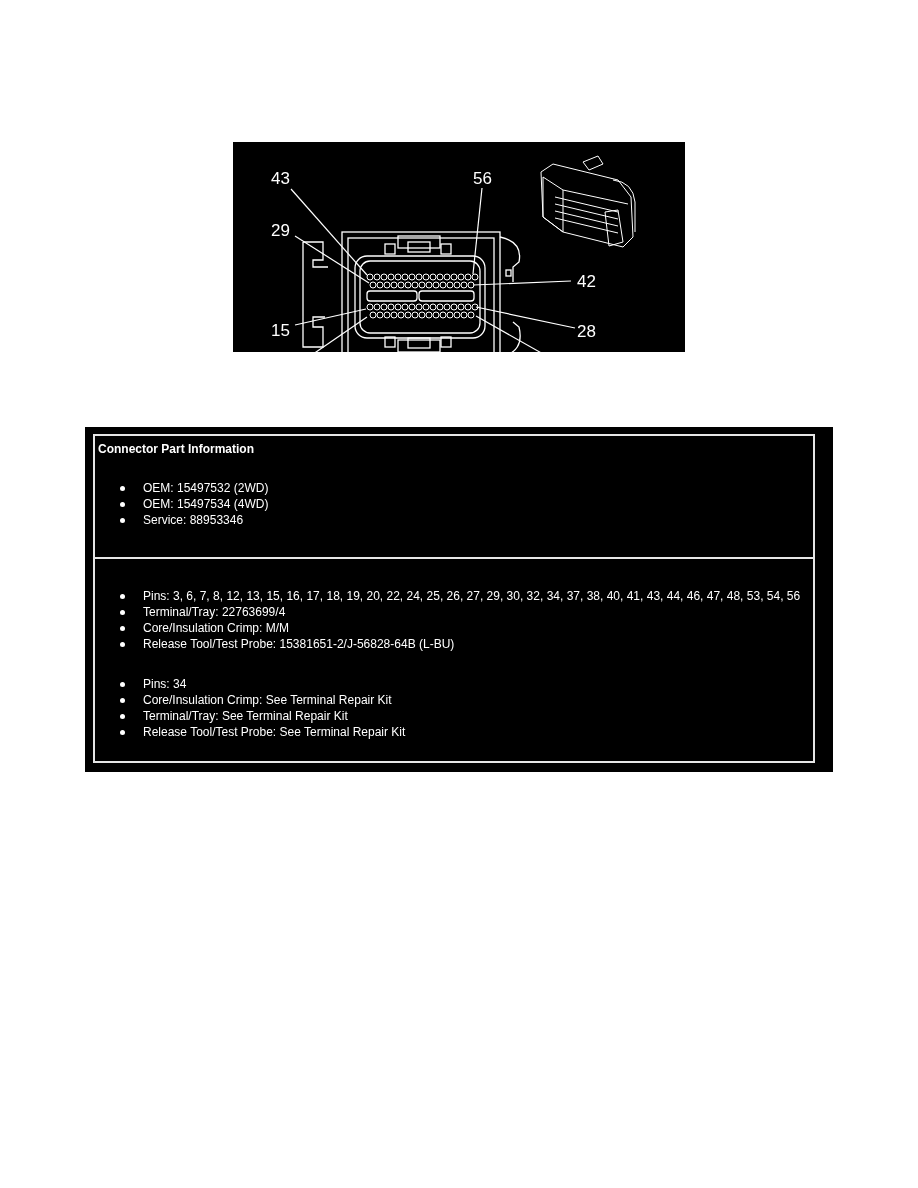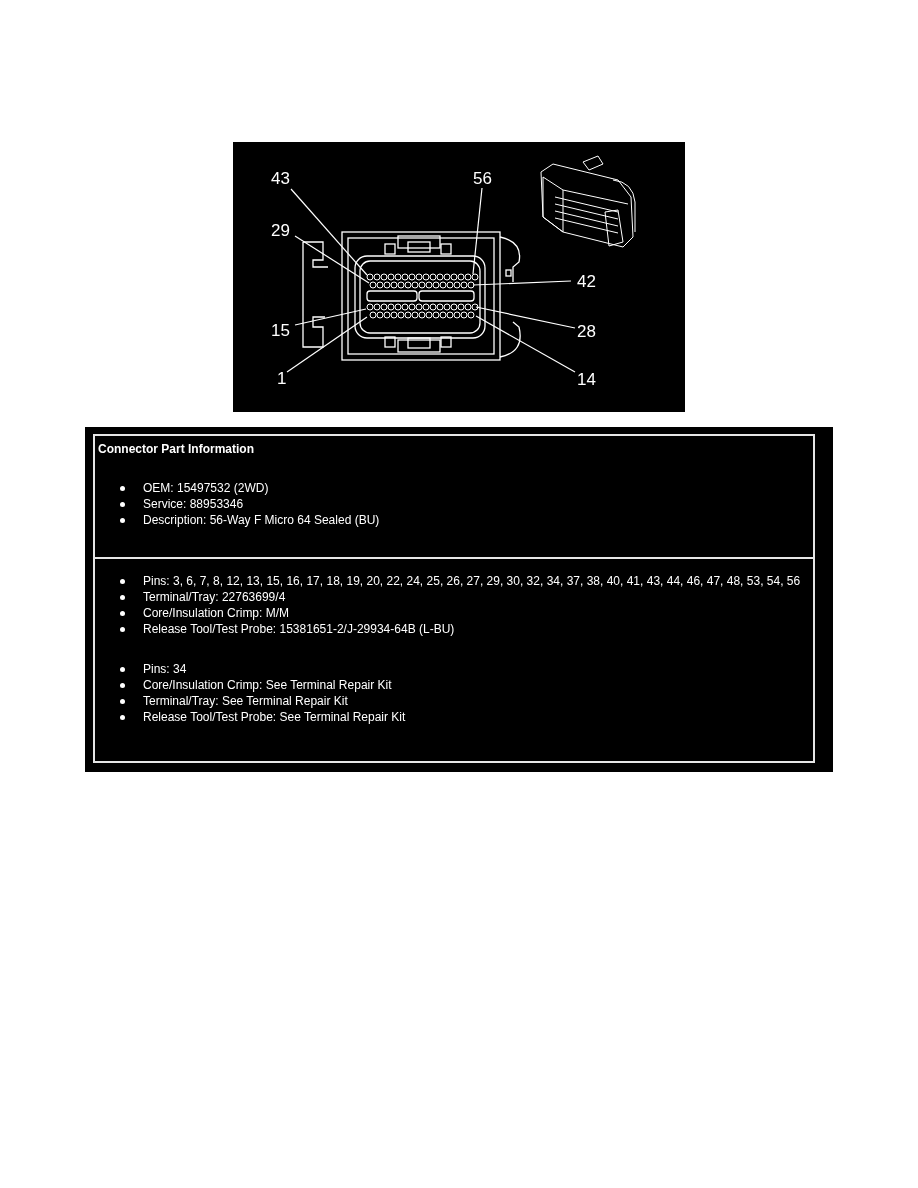--- a/index.html
+++ b/index.html
@@ -1,21 +1,21 @@
 <!DOCTYPE html>
 <html><head>
 <meta charset="utf-8">
 <style>
   html, body { margin: 0; padding: 0; }
   body {
     width: 918px; height: 1188px; background: #ffffff; position: relative;
     font-family: "Liberation Sans", sans-serif; overflow: hidden;
   }
   .figure {
-    position: absolute; left: 233px; top: 142px; width: 452px; height: 270px;
+    position: absolute; left: 233px; top: 142px; width: 452px; height: 210px;
     background: #000;
   }
   .figure svg { display: block; }
   .pin-label {
     font-family: "Liberation Sans", sans-serif; font-size: 17px; fill: #fff;
   }
   .table-outer {
     position: absolute; left: 85px; top: 427px; width: 748px; height: 345px;
     background: #000;
   }
@@ -29,21 +29,21 @@
   .section-title {
     font-weight: bold; font-size: 12px; margin: 6px 0 0 3px; line-height: 14px;
   }
   ul { list-style: none; margin: 0; padding: 0; }
   li { position: relative; font-size: 12px; line-height: 16px; padding-left: 48px; white-space: nowrap; }
   li::before {
     content: ""; position: absolute; left: 25px; top: 6px; width: 5px; height: 5px;
     background: #fff; border-radius: 50%;
   }
   .list-1 { margin-top: 24px; }
-  .list-t1 { margin-top: 16px; }
+  .list-t1 { margin-top: 31px; }
   .list-t2 { margin-top: 24px; }
 </style>
 </head>
 <body>
 
 <div class="figure">
   <svg width="452" height="270" viewBox="0 0 452 270">
     <g fill="none" stroke="#fff" stroke-width="1.3">
 
       <path d="M70 100 L70 205 L90 205 L90 185 L80 185 L80 175 L92 175"></path>
@@ -178,30 +178,30 @@
     </g>
   </svg>
 </div>
 
 <div class="table-outer">
   <div class="table-inner">
     <div class="section connector">
       <div class="section-title">Connector Part Information</div>
       <ul class="list-1">
         <li>OEM: 15497532 (2WD)</li>
+        <li>OEM: 15497534 (4WD)</li>
         <li>Service: 88953346</li>
-        <li>Description: 56-Way F Micro 64 Sealed (BU)</li>
       </ul>
     </div>
     <div class="section terminal">
       <ul class="list-t1">
         <li>Pins: 3, 6, 7, 8, 12, 13, 15, 16, 17, 18, 19, 20, 22, 24, 25, 26, 27, 29, 30, 32, 34, 37, 38, 40, 41, 43, 44, 46, 47, 48, 53, 54, 56</li>
         <li>Terminal/Tray: 22763699/4</li>
         <li>Core/Insulation Crimp: M/M</li>
-        <li>Release Tool/Test Probe: 15381651-2/J-29934-64B (L-BU)</li>
+        <li>Release Tool/Test Probe: 15381651-2/J-56828-64B (L-BU)</li>
       </ul>
       <ul class="list-t2">
         <li>Pins: 34</li>
         <li>Core/Insulation Crimp: See Terminal Repair Kit</li>
         <li>Terminal/Tray: See Terminal Repair Kit</li>
         <li>Release Tool/Test Probe: See Terminal Repair Kit</li>
       </ul>
     </div>
   </div>
 </div>

